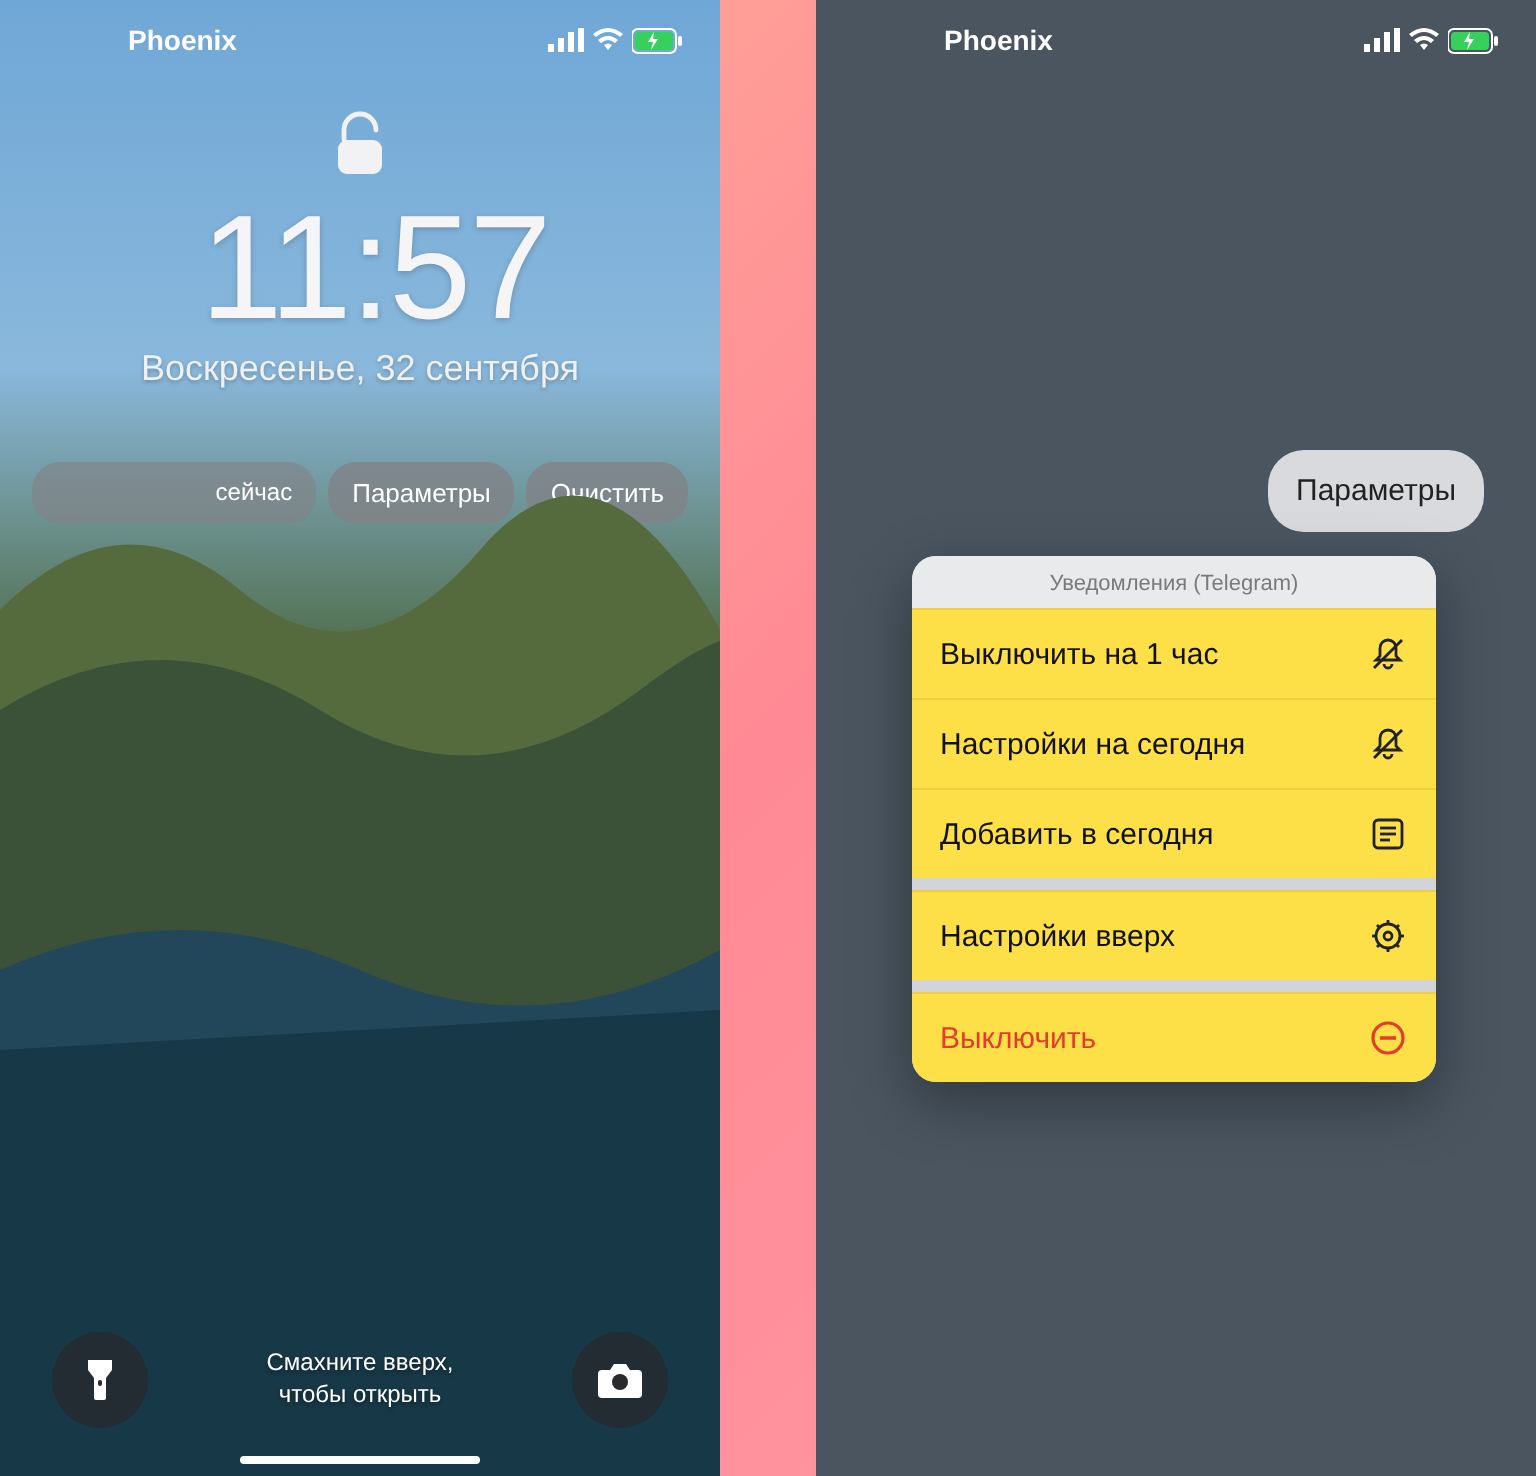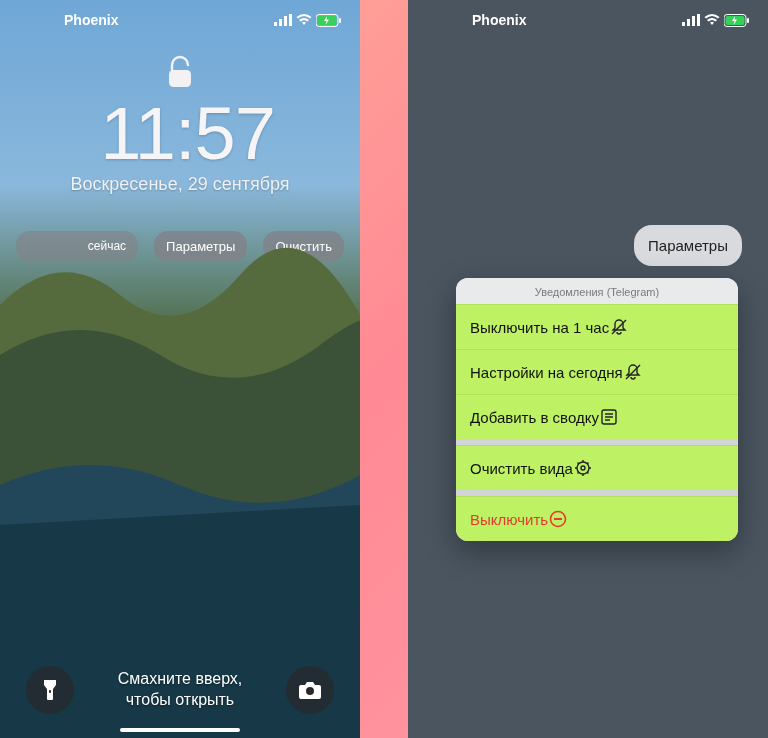--- a/index.html
+++ b/index.html
@@ -21,32 +21,32 @@
   .statusbar {
     position: absolute; top: 0; left: 14px; right: 0; height: 34px;
     display: flex; justify-content: space-between; align-items: center;
     padding: 6px 18px 0; color: #fff; font-size: 14px; font-weight: 600; margin-left: 32px;
   }
   .status-icons { display: flex; align-items: center; gap: 4px; }
   .status-icons svg { display: block; }
   .lock-icon { display:flex; justify-content:center; margin-top:55px; }
   .clock { text-align:center; color:#f5f5f7; font-size: 74px; font-weight:300; margin-top: 2px; letter-spacing:-1px; text-shadow:0 1px 3px rgba(0,0,0,0.2);padding-left:15px;}
   .datestr { text-align:center; color:#eef0f2; font-size:18px; font-weight:400; margin-top:-2px; text-shadow:0 1px 2px rgba(0,0,0,0.25);}
-  .pill-row { display:flex; justify-content:flex-end; gap:16px; padding:0 16px; margin-top:36px; }
+  .pill-row { display:flex; justify-content:flex-end; gap:6px; padding:0 16px; margin-top:36px; }
   .pill { background:rgba(130,130,135,0.78); color:#fff; font-size:13px; padding:8px 12px; border-radius:14px; }
   .pill.wide { flex:1; text-align:right; font-size:12px; background:rgba(130,130,135,0.65); }
   .bottom-bar { position:absolute; left:0; right:0; bottom:24px; display:flex; align-items:center; justify-content:space-between; padding:0 26px; }
   .round-btn { width:48px; height:48px; border-radius:50%; background:rgba(40,40,42,0.7); display:flex; align-items:center; justify-content:center; }
-  .swipe-hint { text-align:center; color:#fff; font-size:16px; line-height:1.3; text-shadow:0 1px 2px rgba(0,0,0,0.4); }
+  .swipe-hint { text-align:center; color:#fff; font-size:12px; line-height:1.3; text-shadow:0 1px 2px rgba(0,0,0,0.4); }
   .home-indicator { position:absolute; bottom:6px; left:50%; transform:translateX(-50%); width:120px; height:4px; border-radius:3px; background:#fff; }
   
   .params-bubble { position:absolute; right:26px; top:225px; background:#d9dadd; color:#222; font-size:15px; padding:12px 14px; border-radius:18px; }
-  .ctx-menu { position:absolute; left:48px; top:278px; width:282px; background:#e9eaec; border-radius:12px; overflow:hidden; box-shadow:0 10px 30px rgba(0,0,0,0.35); }
+  .ctx-menu { position:absolute; left:48px; top:278px; width:262px; background:#e9eaec; border-radius:12px; overflow:hidden; box-shadow:0 10px 30px rgba(0,0,0,0.35); }
   .ctx-header { text-align:center; font-size:11px; color:#7a7a7e; padding:8px 0 6px; background:#e9eaec; }
-  .ctx-item { display:flex; align-items:center; padding:12px 14px; font-size:15px; color:#111; border-top:1px solid rgba(0,0,0,0.07); background:#bef264; }
+  .ctx-item { display:flex; justify-content:space-between; align-items:center; padding:12px 14px; font-size:15px; color:#111; border-top:1px solid rgba(0,0,0,0.07); background:#fde047; }
   .ctx-item:first-of-type { border-top:none; }
   .ctx-sep { height:6px; background:#d3d4d7; }
   .ctx-item.destructive { color:#e33b2e; }
   .ctx-item svg { flex-shrink:0; }
   
   .terrain { position:absolute; left:0; right:0; top:185px; bottom:0; pointer-events:none; }
 </style>
 </head>
 <body>
 
@@ -80,21 +80,21 @@
   </div>
 
   <div class="lock-icon">
     <svg width="26" height="34" viewBox="0 0 26 34">
         <path d="M5 15 V10 a8 8 0 0 1 16 0" fill="none" stroke="#f2f2f4" stroke-width="2.4" stroke-linecap="round"></path>
         <rect x="2" y="15" width="22" height="17" rx="4.5" fill="#f2f2f4"></rect>
       </svg>
   </div>
 
   <div class="clock">11:57</div>
-  <div class="datestr">Воскресенье, 29 сентября</div>
+  <div class="datestr">Воскресенье, 32 сентября</div>
 
   <div class="pill-row">
     <div class="pill wide">сейчас</div>
     <div class="pill">Параметры</div>
     <div class="pill">Очистить</div>
   </div>
 
   <div class="bottom-bar">
     <div class="round-btn">
       <svg width="20" height="24" viewBox="0 0 20 24">
@@ -151,33 +151,33 @@
         </svg>
     </div>
     <div class="ctx-item">
       <span>Настройки на сегодня</span>
       <svg width="20" height="20" viewBox="0 0 20 20">
           <path d="M10 3 a4 4 0 0 1 4 4 v4 l2 2 H4 l2 -2 V7 a4 4 0 0 1 4 -4 Z M8 15 a2 2 0 0 0 4 0" fill="none" stroke="#222" stroke-width="1.4"></path>
           <line x1="3" y1="17" x2="17" y2="3" stroke="#222" stroke-width="1.4"></line>
         </svg>
     </div>
     <div class="ctx-item">
-      <span>Добавить в сводку</span>
+      <span>Добавить в сегодня</span>
       <svg width="20" height="20" viewBox="0 0 20 20">
           <rect x="3" y="3" width="14" height="14" rx="2" fill="none" stroke="#222" stroke-width="1.4"></rect>
           <line x1="6" y1="7" x2="14" y2="7" stroke="#222" stroke-width="1.4"></line>
           <line x1="6" y1="10" x2="14" y2="10" stroke="#222" stroke-width="1.4"></line>
           <line x1="6" y1="13" x2="11" y2="13" stroke="#222" stroke-width="1.4"></line>
         </svg>
     </div>
 
     <div class="ctx-sep"></div>
 
     <div class="ctx-item">
-      <span>Очистить вида</span>
+      <span>Настройки вверх</span>
       <svg width="20" height="20" viewBox="0 0 20 20">
           <circle cx="10" cy="10" r="6" fill="none" stroke="#222" stroke-width="1.4"></circle>
           <circle cx="10" cy="10" r="2" fill="none" stroke="#222" stroke-width="1.4"></circle>
           <g stroke="#222" stroke-width="1.4">
             <line x1="10" y1="2" x2="10" y2="4"></line>
             <line x1="10" y1="16" x2="10" y2="18"></line>
             <line x1="2" y1="10" x2="4" y2="10"></line>
             <line x1="16" y1="10" x2="18" y2="10"></line>
             <line x1="4.5" y1="4.5" x2="6" y2="6"></line>
             <line x1="14" y1="14" x2="15.5" y2="15.5"></line>

